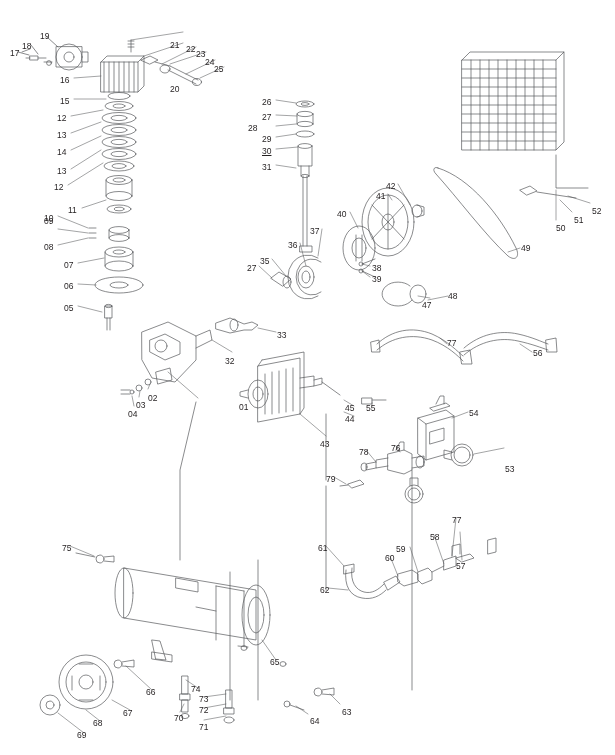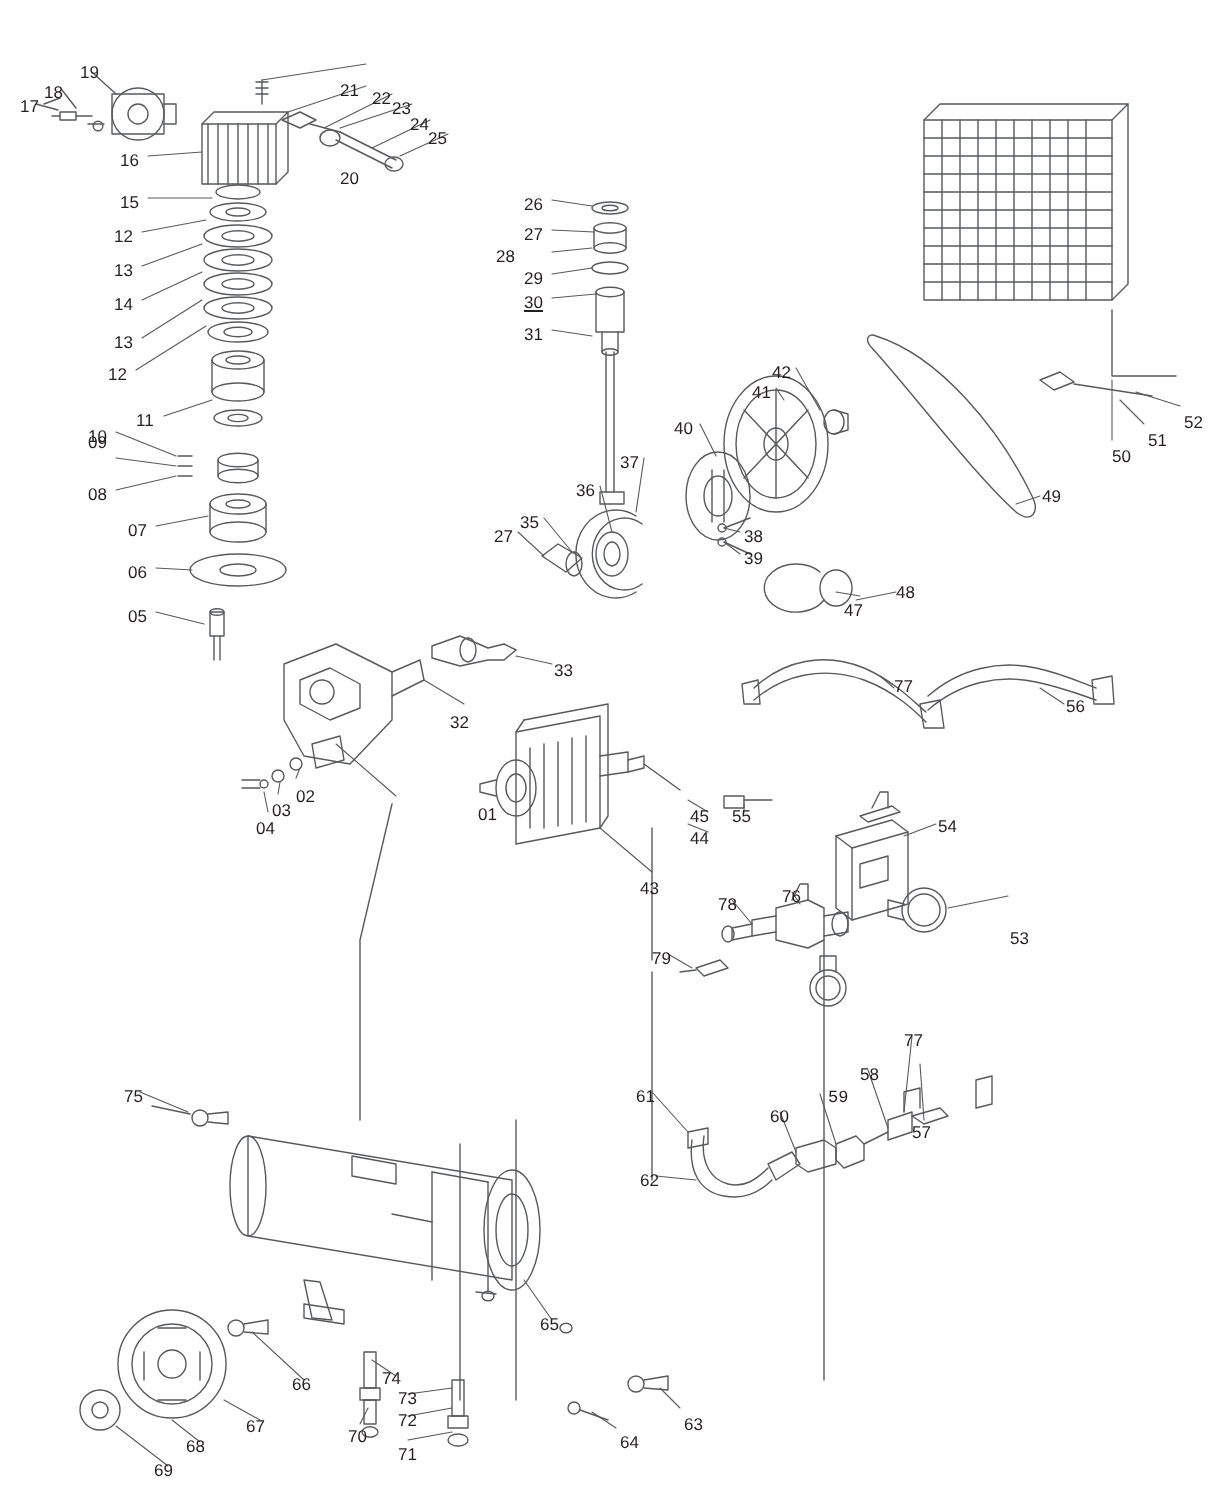--- a/index.html
+++ b/index.html
@@ -469,21 +469,21 @@
   <div class="callout" style="left:345px; top:403px;">45</div>
   <div class="callout" style="left:366px; top:403px;text-align:center;">55</div>
   <div class="callout" style="left:469px; top:408px;">54</div>
   <div class="callout" style="left:505px; top:464px;">53</div>
   <div class="callout" style="left:391px; top:443px;">76</div>
   <div class="callout" style="left:359px; top:447px;">78</div>
   <div class="callout" style="left:326px; top:474px;">79</div>
   <div class="callout" style="left:452px; top:515px;">77</div>
   <div class="callout" style="left:456px; top:529px;margin-top:32px;">57</div>
   <div class="callout" style="left:430px; top:532px;">58</div>
-  <div class="callout" style="left:414px; top:544px;font-family:Liberation Mono, monospace;">59</div>
+  <div class="callout" style="left:396px; top:544px;">59</div>
   <div class="callout" style="left:385px; top:553px;">60</div>
   <div class="callout" style="left:318px; top:543px;">61</div>
   <div class="callout" style="left:320px; top:585px;">62</div>
   <div class="callout" style="left:62px; top:543px;">75</div>
   <div class="callout" style="left:270px; top:657px;">65</div>
   <div class="callout" style="left:146px; top:687px;">66</div>
   <div class="callout" style="left:123px; top:708px;">67</div>
   <div class="callout" style="left:93px; top:718px;">68</div>
   <div class="callout" style="left:77px; top:730px;">69</div>
   <div class="callout" style="left:174px; top:713px;">70</div>

